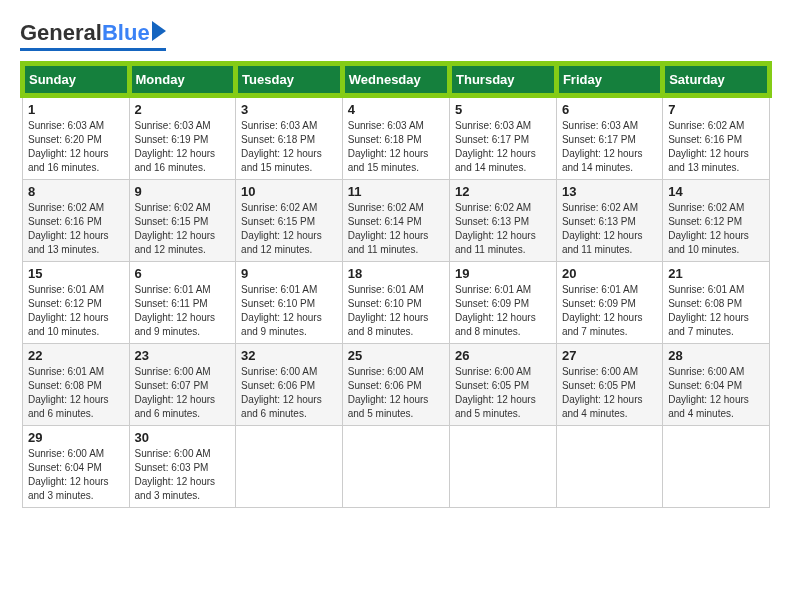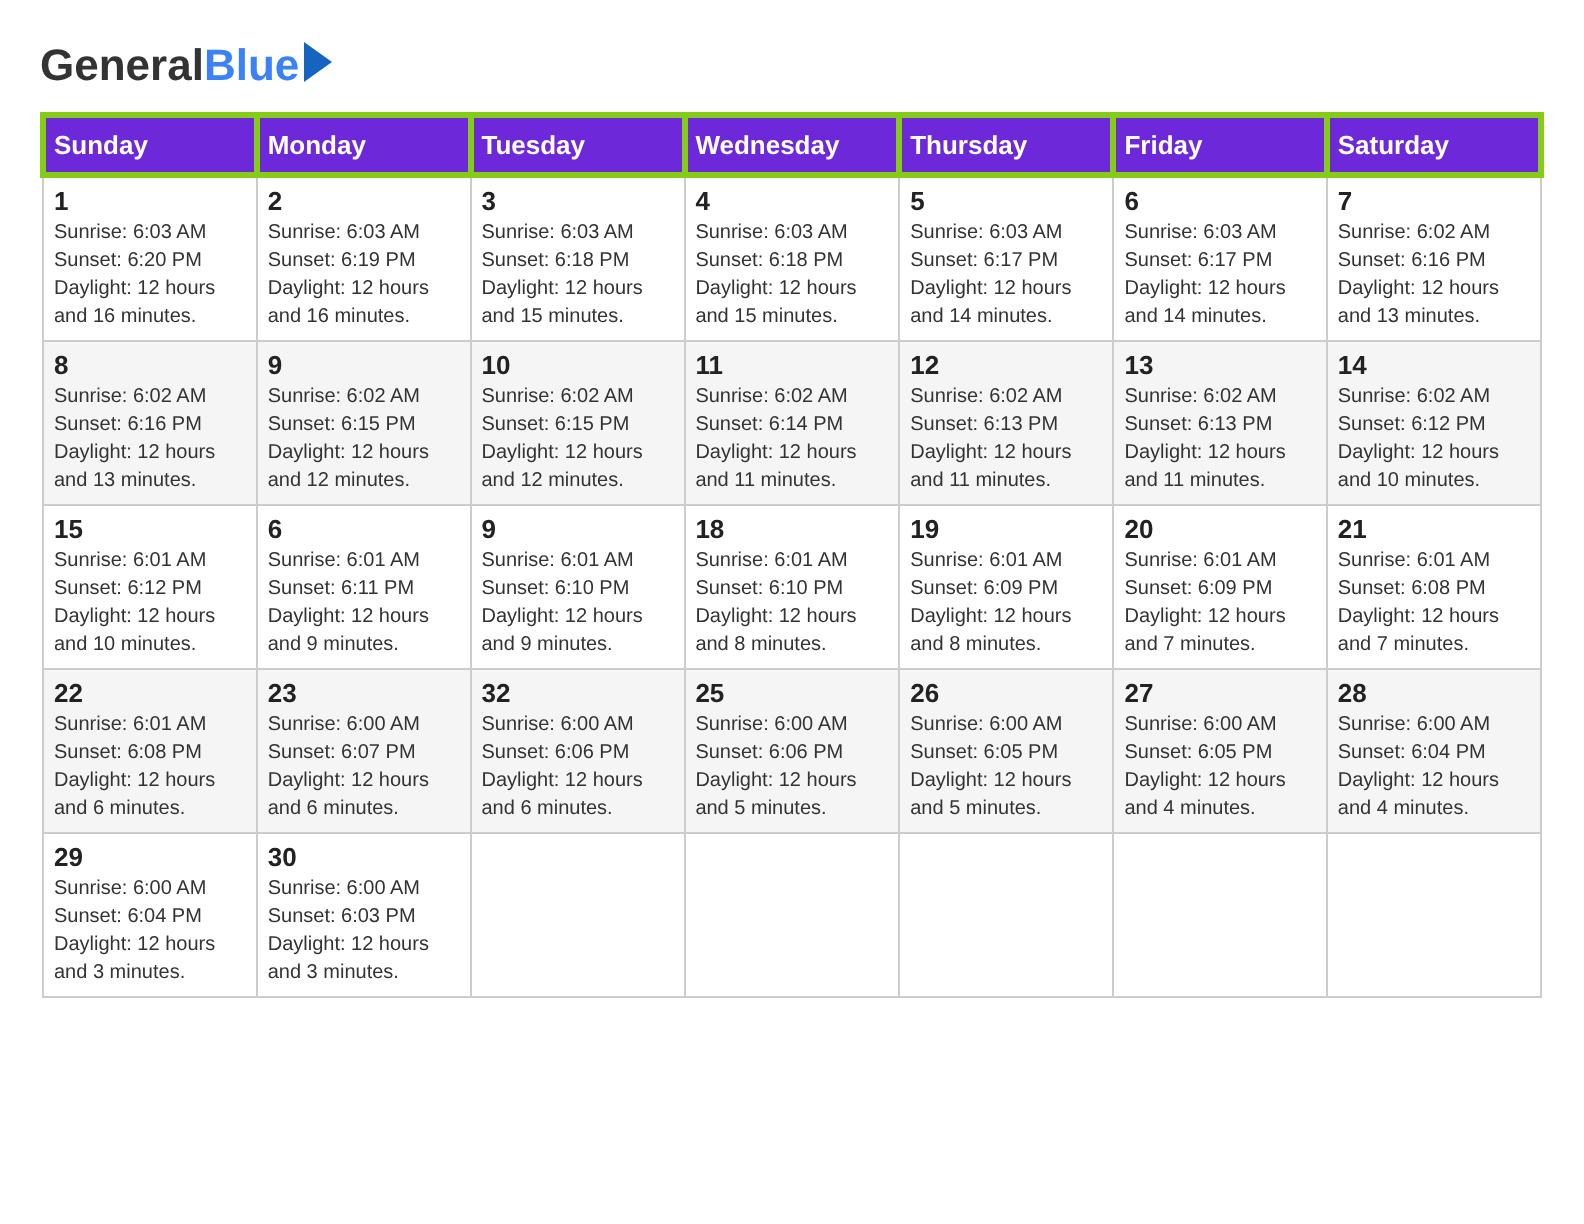--- a/index.html
+++ b/index.html
@@ -11,20 +11,21 @@
       padding: 20px;
     }
     .header {
       display: flex;
       justify-content: space-between;
       align-items: flex-start;
       margin-bottom: 10px;
     }
     .logo {
       display: flex;
+      flex-direction: column;
       align-items: flex-start;
     }
     .logo-text {
       font-size: 22px;
       font-weight: bold;
       color: #333;
       display: flex;
       align-items: center;
     }
     .logo-text .general { color: #333; }
@@ -55,27 +56,27 @@
     .location {
       font-size: 14px;
       color: #555;
     }
     .calendar {
       width: 100%;
       border-collapse: collapse;
       font-size: 11px;
     }
     .calendar th {
-      background: #6d28d9;
+      background: #15803d;
       color: #fff;
       padding: 6px 4px;
       text-align: left;
       font-size: 13px;
       font-weight: bold;
-      border: 3px solid #84cc16;
+      border: 5px solid #84cc16;
     }
     .calendar td {
       border: 1px solid #ccc;
       vertical-align: top;
       padding: 4px 5px;
       width: 108px;
       min-height: 80px;
       background: #fff;
     }
     .calendar tr:nth-child(even) td {

